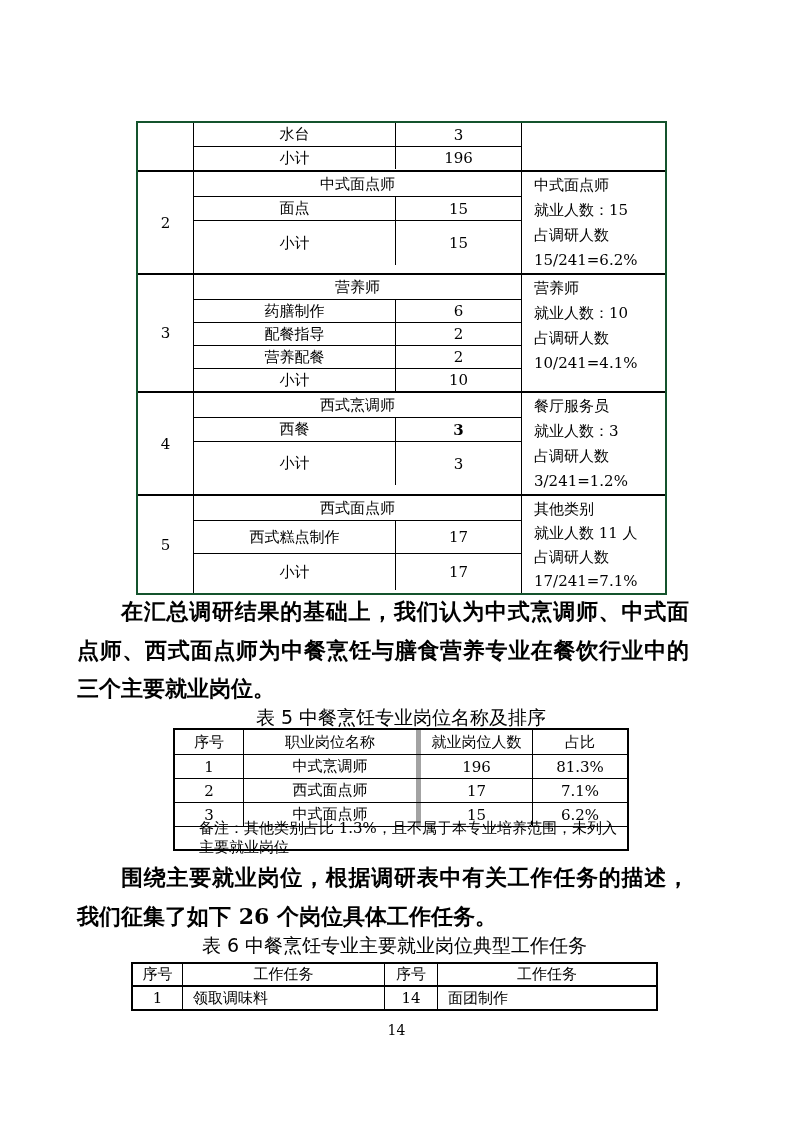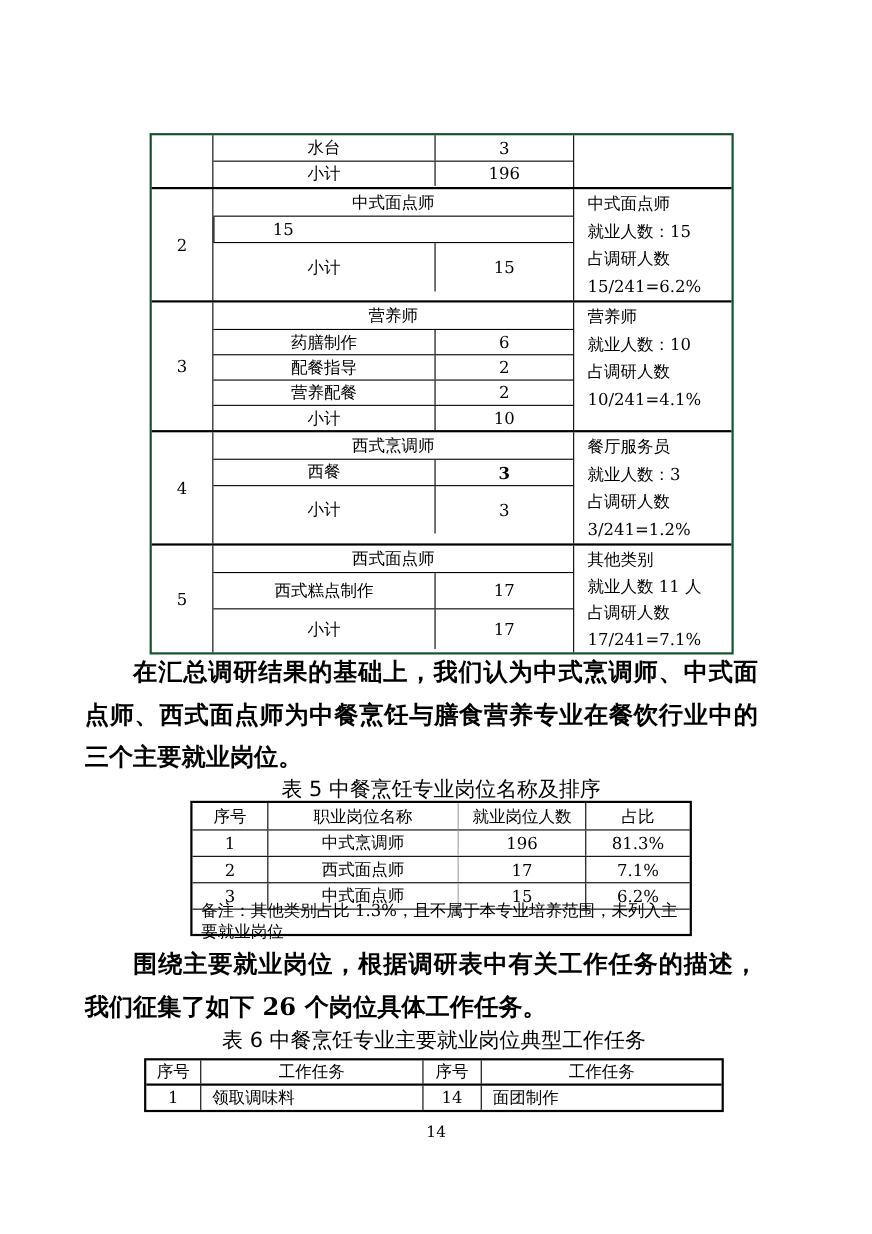--- a/index.html
+++ b/index.html
@@ -43,23 +43,23 @@
   #t6-title { left: 131px; width: 527px; top: 933px; }
 
   
   .t5 { position: absolute; left: 173px; top: 728px; width: 456px;
         border: 2px solid #000; font-size: 15px; }
   .t5-row { display: flex; height: 24px; }
   .t5-row + .t5-row, .t5-note { border-top: 1px solid #000; }
   .t5-row > div { display: flex; align-items: center; justify-content: center; }
   .t5-c1 { width: 68px; }
   .t5-c2 { width: 173px; border-left: 1px solid #000; }
-  .t5-c3 { width: 116px; border-left: 1px solid #a3a3a3; }
+  .t5-c3 { width: 116px; border-left: 5px solid #a3a3a3; }
   .t5-c4 { flex: 1; border-left: 1px solid #000; }
-  .t5-note { height: 23px; display: flex; align-items: center; padding-left: 8px; }
+  .t5-note { height: 23px; display: flex; align-items: center; padding-left: 24px; }
 
   
   .t6 { position: absolute; left: 131px; top: 962px; width: 527px;
         border: 2px solid #000; font-size: 15px; }
   .t6-row { display: flex; height: 21px; }
   .t6-row.data { height: 24px; border-top: 2px solid #000; }
   .t6-row > div { display: flex; align-items: center; justify-content: center; }
   .t6-c1 { width: 49px; }
   .t6-c2 { width: 202px; border-left: 1px solid #000; }
   .t6-c3 { width: 53px; border-left: 1px solid #000; }
@@ -89,20 +89,21 @@
       </div>
     </div>
     <div class="t1-sum"></div>
   </div>
 
   <div class="t1-sec">
     <div class="t1-no">2</div>
     <div class="t1-mid">
       <div class="t1-hd">中式面点师</div>
       <div class="t1-row">
+        <div class="t1-c2">面点</div>
         <div class="t1-c3">15</div>
       </div>
       <div class="t1-row" style="height:45px">
         <div class="t1-c2">小计</div>
         <div class="t1-c3">15</div>
       </div>
     </div>
     <div class="t1-sum">
       <div>中式面点师</div>
       <div>就业人数：15</div>

